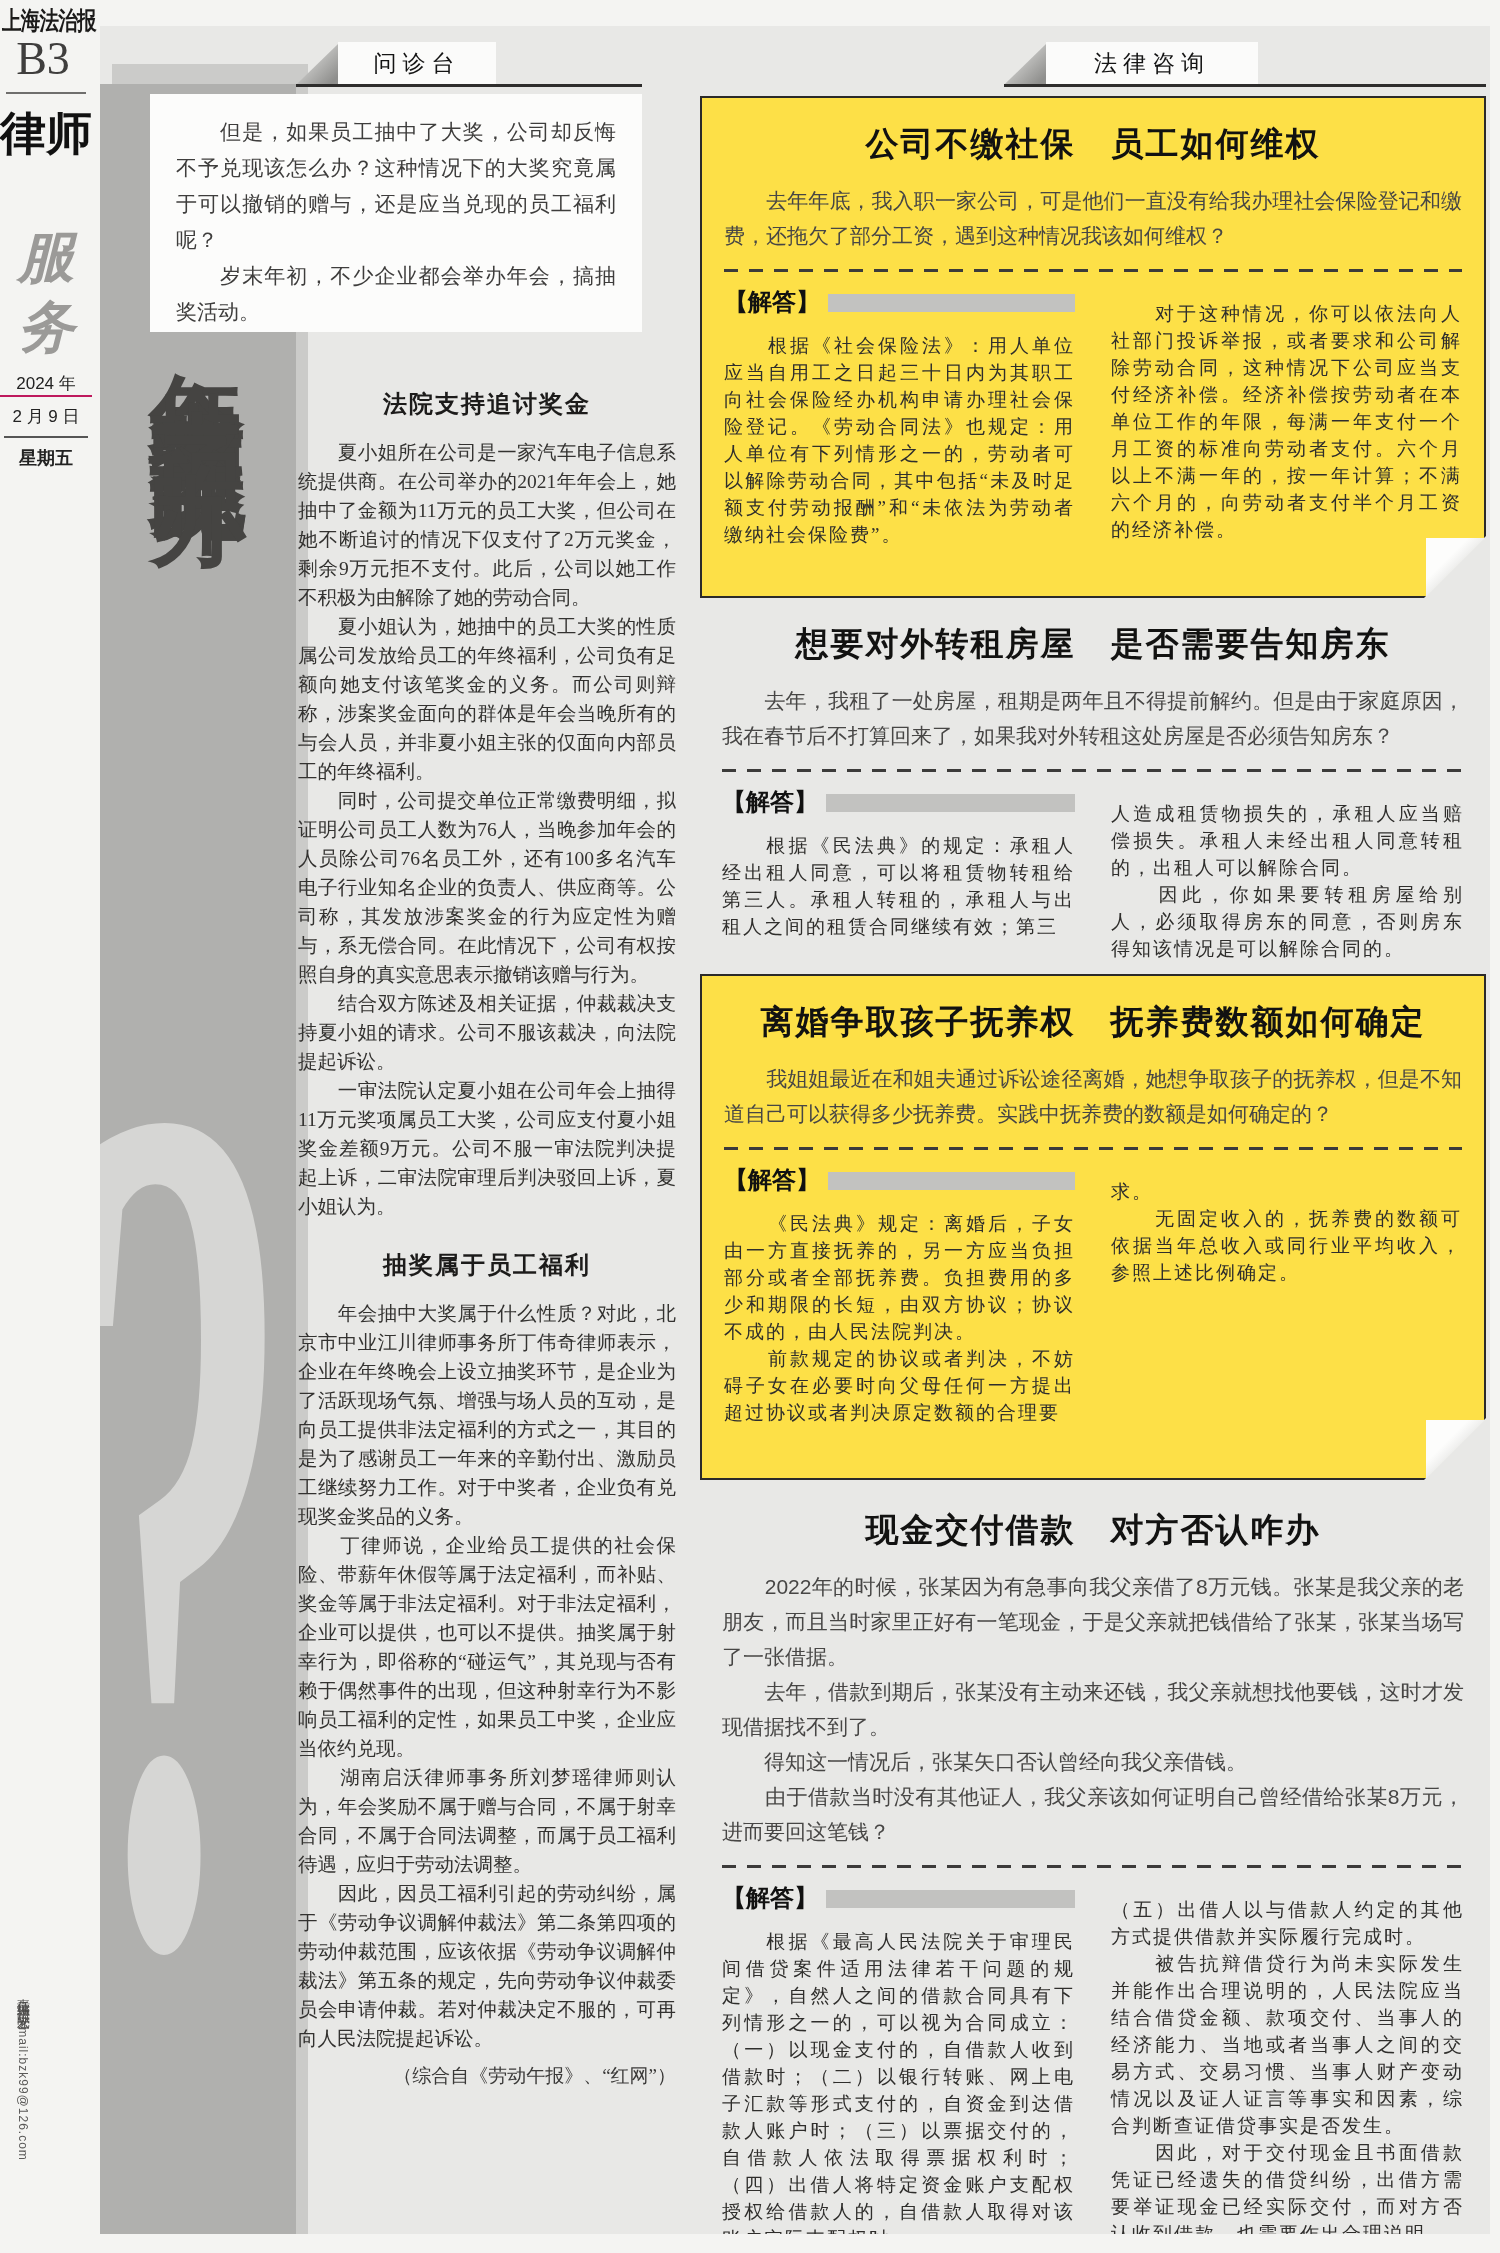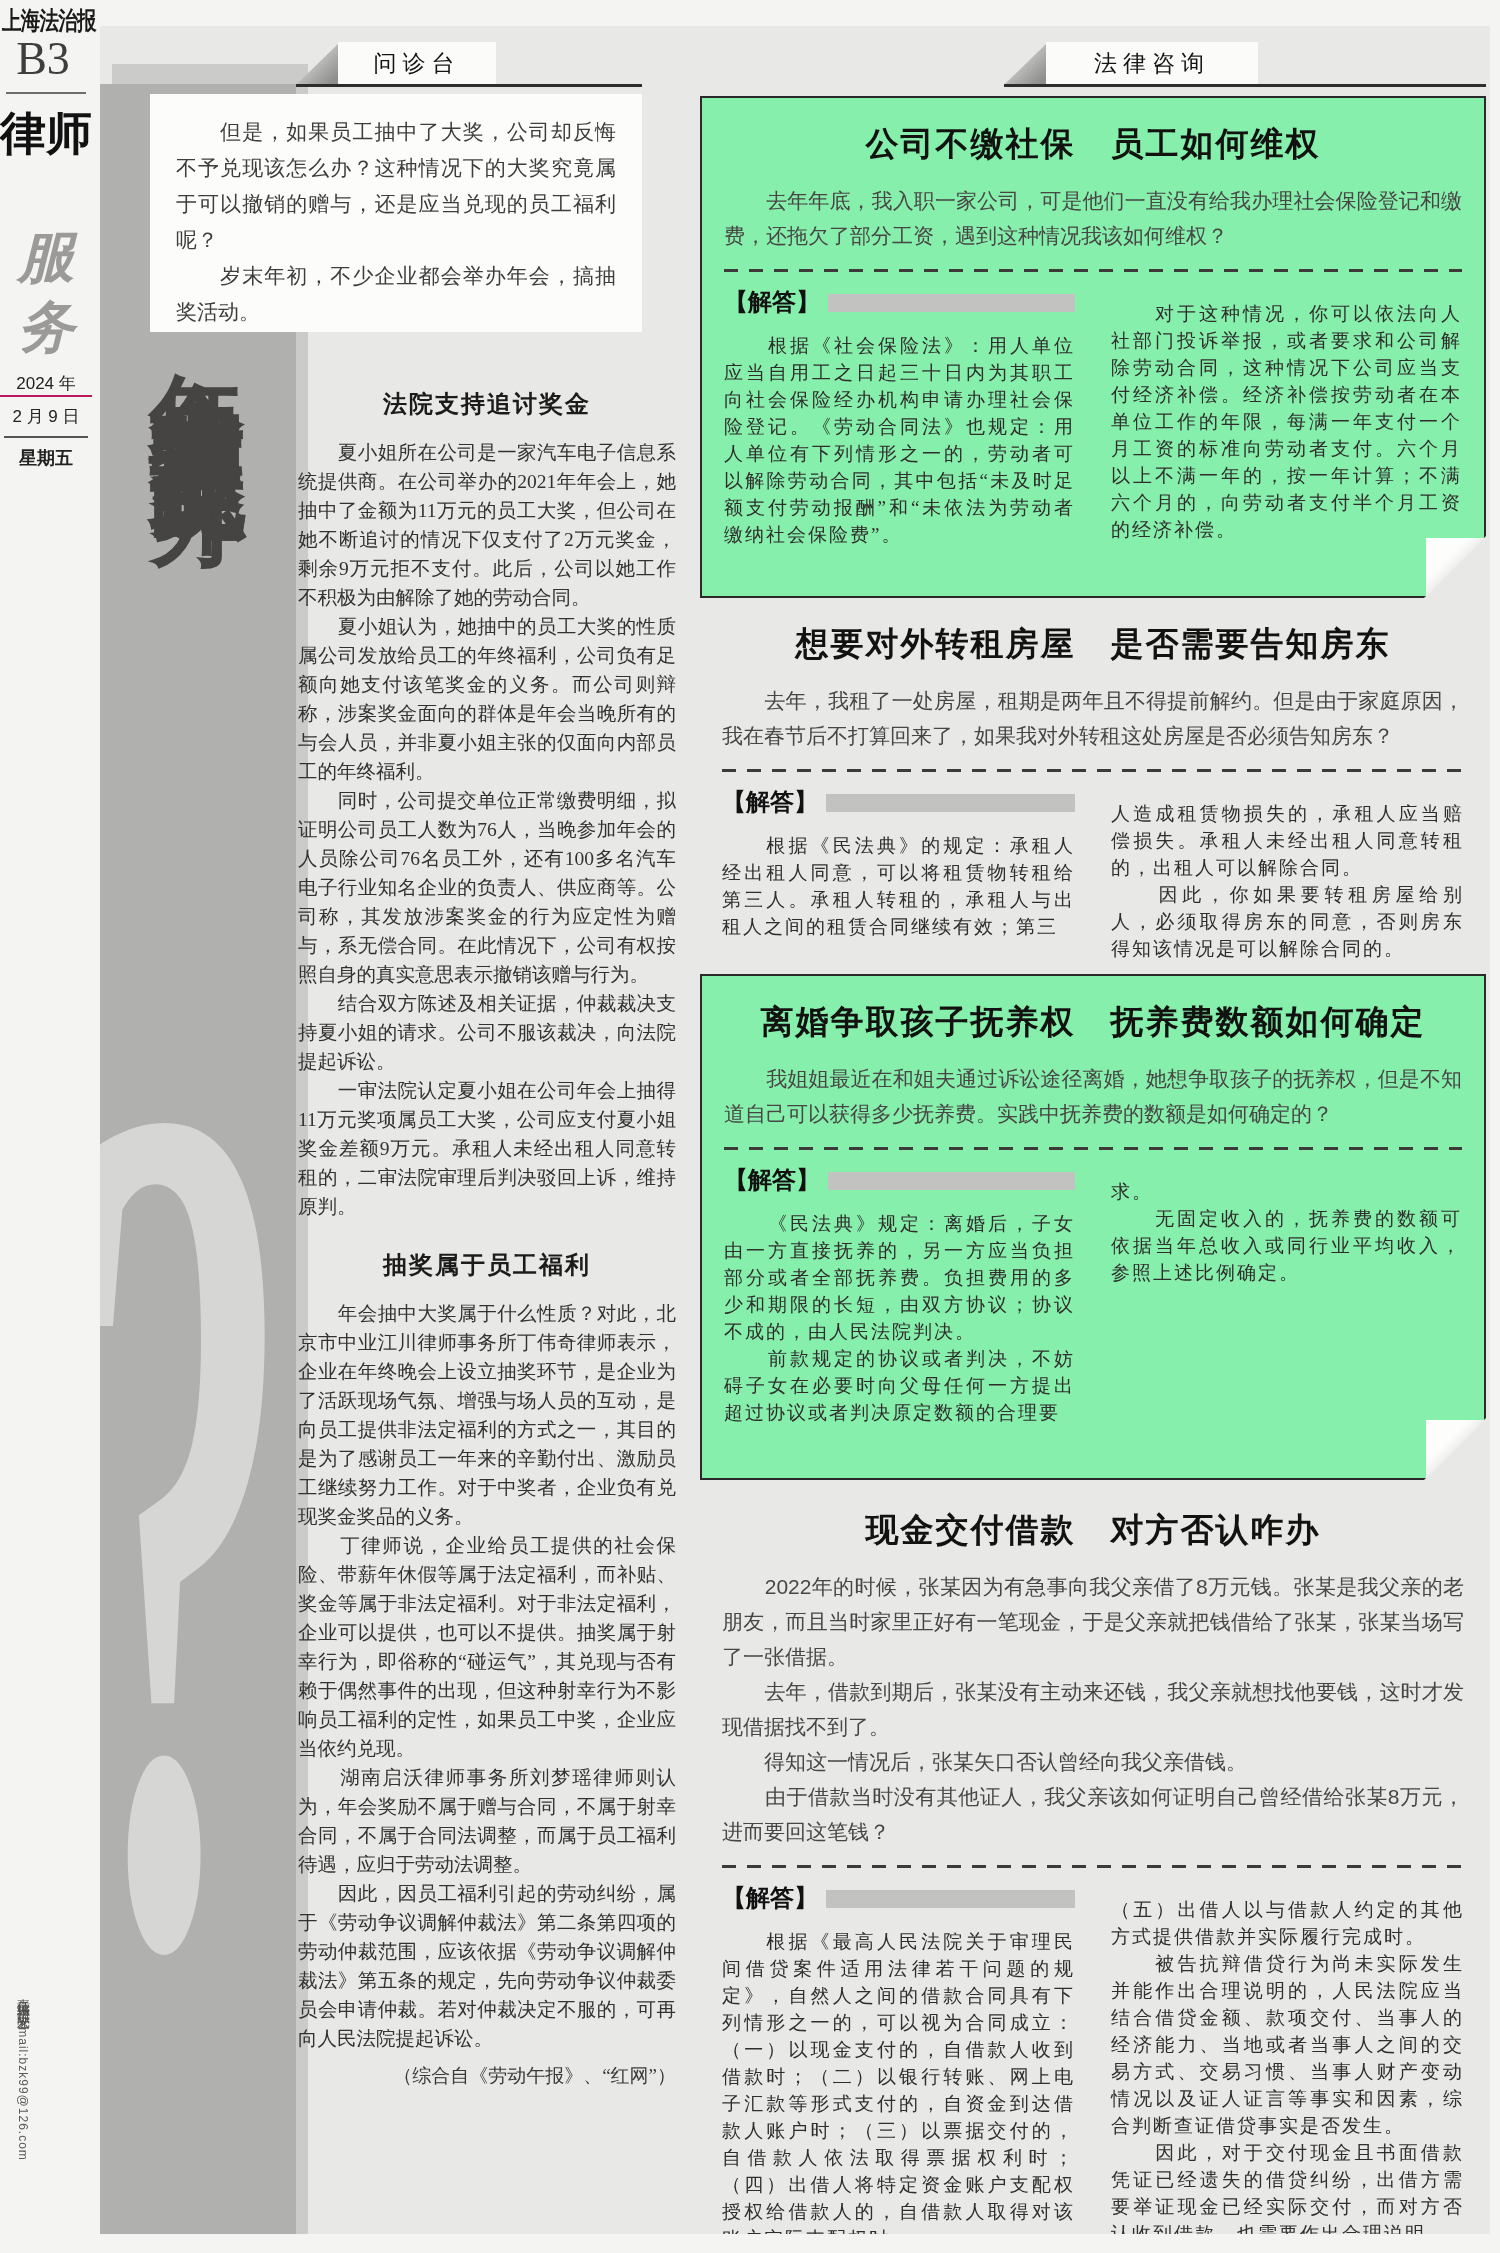--- a/index.html
+++ b/index.html
@@ -71,21 +71,21 @@
   
   .feature{position:absolute;left:298px;top:388px;width:378px;z-index:4;}
   .feature h2{font:700 24px var(--sans);color:#1c1b1a;text-align:center;letter-spacing:2px;
               margin:0 0 18px 0;}
   .feature h2.second{margin-top:28px;}
   .feature .ftext p{font:400 19.5px/29px var(--serif);color:var(--body-ink);text-align:justify;}
   .feature .source{margin-top:10px;font:400 19px var(--serif);color:#3a3938;text-align:right;}
 
   
   .qa{position:absolute;left:700px;width:786px;z-index:4;}
-  .qa.boxed{background:#86efac;border:2px solid #2b2a29;}
+  .qa.boxed{background:#fde047;border:2px solid #2b2a29;}
   #qa0{top:96px;height:502px;}
   #qa1{top:612px;}
   #qa2{top:974px;height:506px;}
   #qa3{top:1498px;}
   .qa-inner{padding:0 22px;}
   .qa-title{font:700 33px var(--sans);color:#121211;text-align:center;letter-spacing:2px;}
   .qa.boxed .qa-title{margin-top:24px;}
   .qa.plain .qa-title{margin-top:10px;}
   .qa-question{margin-top:16px;}
   .qa-question p{font:400 21px/35px var(--sans);color:#474645;text-align:justify;}
@@ -147,21 +147,21 @@
       </div>
   </div>
 
   <article class="feature">
     <h2>法院支持追讨奖金</h2>
     <div class="ftext">
         <p>　　夏小姐所在公司是一家汽车电子信息系统提供商。在公司举办的2021年年会上，她抽中了金额为11万元的员工大奖，但公司在她不断追讨的情况下仅支付了2万元奖金，剩余9万元拒不支付。此后，公司以她工作不积极为由解除了她的劳动合同。</p>
         <p>　　夏小姐认为，她抽中的员工大奖的性质属公司发放给员工的年终福利，公司负有足额向她支付该笔奖金的义务。而公司则辩称，涉案奖金面向的群体是年会当晚所有的与会人员，并非夏小姐主张的仅面向内部员工的年终福利。</p>
         <p>　　同时，公司提交单位正常缴费明细，拟证明公司员工人数为76人，当晚参加年会的人员除公司76名员工外，还有100多名汽车电子行业知名企业的负责人、供应商等。公司称，其发放涉案奖金的行为应定性为赠与，系无偿合同。在此情况下，公司有权按照自身的真实意思表示撤销该赠与行为。</p>
         <p>　　结合双方陈述及相关证据，仲裁裁决支持夏小姐的请求。公司不服该裁决，向法院提起诉讼。</p>
-        <p>　　一审法院认定夏小姐在公司年会上抽得11万元奖项属员工大奖，公司应支付夏小姐奖金差额9万元。承租人未经出租人同意转租的，二审法院审理后判决驳回上诉，维持原判。</p>
+        <p>　　一审法院认定夏小姐在公司年会上抽得11万元奖项属员工大奖，公司应支付夏小姐奖金差额9万元。公司不服一审法院判决提起上诉，二审法院审理后判决驳回上诉，夏小姐认为。</p>
       </div>
     <h2 class="second">抽奖属于员工福利</h2>
     <div class="ftext">
         <p>　　年会抽中大奖属于什么性质？对此，北京市中业江川律师事务所丁伟奇律师表示，企业在年终晚会上设立抽奖环节，是企业为了活跃现场气氛、增强与场人员的互动，是向员工提供非法定福利的方式之一，其目的是为了感谢员工一年来的辛勤付出、激励员工继续努力工作。对于中奖者，企业负有兑现奖金奖品的义务。</p>
         <p>　　丁律师说，企业给员工提供的社会保险、带薪年休假等属于法定福利，而补贴、奖金等属于非法定福利。对于非法定福利，企业可以提供，也可以不提供。抽奖属于射幸行为，即俗称的“碰运气”，其兑现与否有赖于偶然事件的出现，但这种射幸行为不影响员工福利的定性，如果员工中奖，企业应当依约兑现。</p>
         <p>　　湖南启沃律师事务所刘梦瑶律师则认为，年会奖励不属于赠与合同，不属于射幸合同，不属于合同法调整，而属于员工福利待遇，应归于劳动法调整。</p>
         <p>　　因此，因员工福利引起的劳动纠纷，属于《劳动争议调解仲裁法》第二条第四项的劳动仲裁范围，应该依据《劳动争议调解仲裁法》第五条的规定，先向劳动争议仲裁委员会申请仲裁。若对仲裁决定不服的，可再向人民法院提起诉讼。</p>
       </div>
     <p class="source">（综合自《劳动午报》、“红网”）</p>
   </article>

